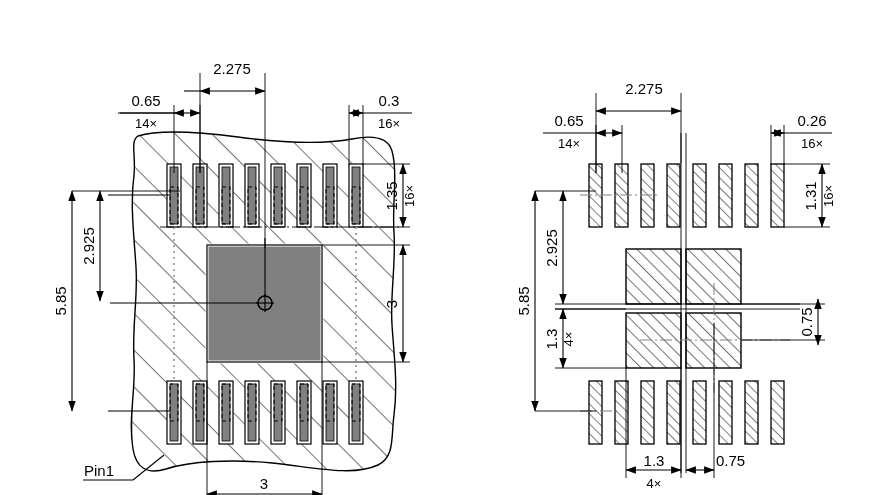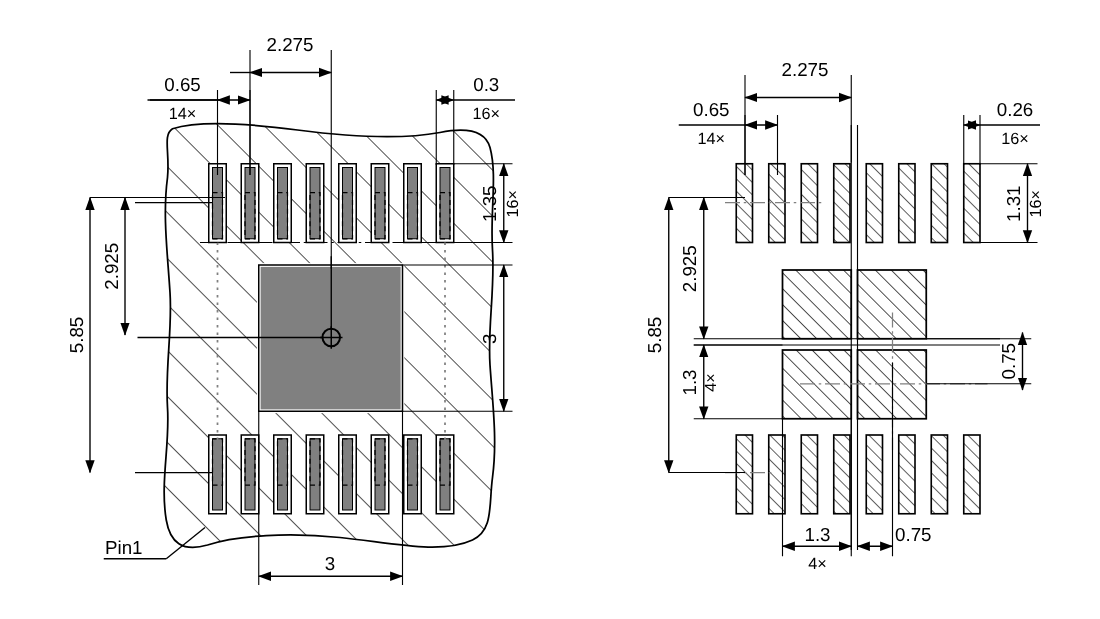--- a/index.html
+++ b/index.html
@@ -1,18 +1,18 @@
 <!DOCTYPE html>
 <html><head>
 <meta charset="utf-8">
 <style>
   html,body{margin:0;padding:0;background:#ffffff;}
   body{width:880px;height:495px;overflow:hidden;
        font-family:"Liberation Sans", sans-serif;}
-  #stage{position:relative;width:880px;height:373px;background:#fff;}
+  #stage{position:relative;width:880px;height:373px;background:#fff;margin-top:33px;}
   svg.drw{position:absolute;left:0;top:0;width:880px;height:495px;}
   text{font-family:"Liberation Sans", sans-serif;fill:#000;}
   .dimtxt{font-size:15px;}
   .dimsub{font-size:13px;}
   .lbl{font-size:15px;}
 </style>
 </head>
 <body>
 
 <div id="stage">

